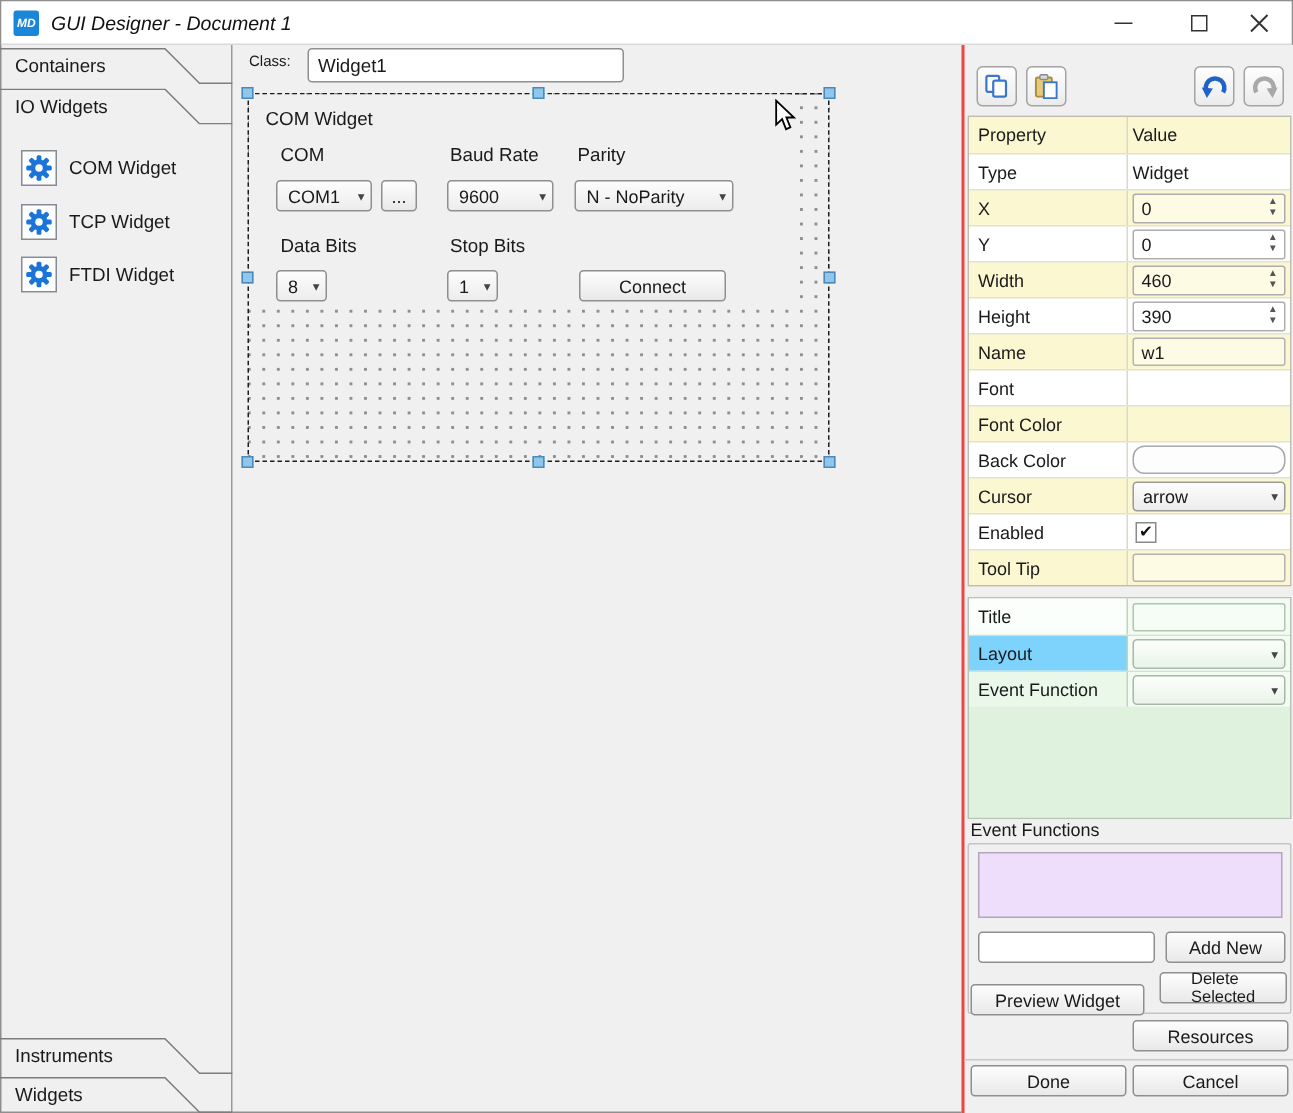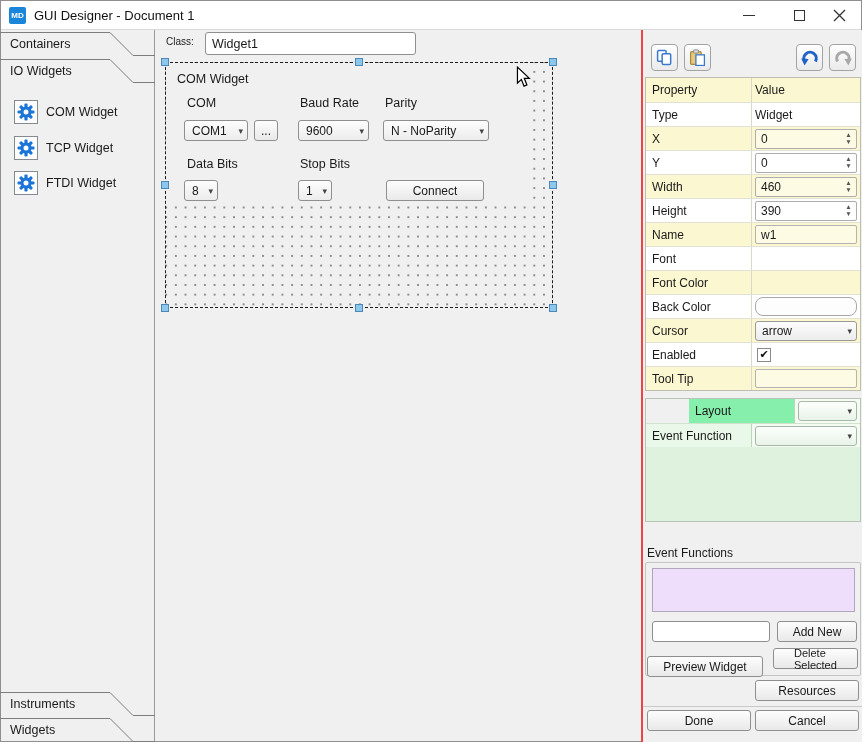--- a/index.html
+++ b/index.html
@@ -1,21 +1,21 @@
 <!DOCTYPE html>
 <html><head>
 <meta charset="utf-8">
 <style>
   * { margin:0; padding:0; box-sizing:border-box; }
   html,body { width:862px; height:742px; }
   body { font-family:"Liberation Sans", sans-serif; background:#f0f0f0; color:#1a1a1a; }
   .window { position:relative; width:862px; height:742px; background:#f0f0f0; box-shadow: inset 0 0 0 1px #8f8f8f; overflow:hidden; }
 
   
-  .titlebar { position:absolute; left:1px; top:1px; width:860px; height:29px; background:#ffffff; border-bottom:1px solid #d9d9d9; }
+  .titlebar { position:absolute; left:1px; top:1px; width:860px; height:29px; background:#ffffff; border-bottom:1px solid #d9d9d9;font-style:italic; }
   .app-icon { position:absolute; left:8px; top:6px; width:17px; height:17px; background:#1a86d9; border-radius:2px; color:#fff; font-size:8px; font-weight:bold; display:flex; align-items:center; justify-content:center; }
   .title-text { position:absolute; left:33px; top:0; height:29px; line-height:29px; font-size:13px; color:#111; }
   .win-btn { position:absolute; top:0; width:40px; height:29px; display:flex; align-items:center; justify-content:center; }
   .win-btn.min { left:728px; } .win-btn.max { left:778px; } .win-btn.close { left:818px; }
   .glyph-min { width:12px; height:1.4px; background:#333; }
   .glyph-max { width:11px; height:11px; border:1.4px solid #333; }
 
   
   .v-sep { position:absolute; left:154px; top:30px; width:1px; height:712px; background:#9a9a9a; }
   .tab { position:absolute; left:0; width:155px; height:24px; }
@@ -62,21 +62,21 @@
   .spin-btns { margin-left:auto; display:flex; flex-direction:column; align-items:center; width:15px; line-height:1; gap:1px; }
   .spin-btns span { font-size:6.5px; color:#555; }
   .cell-input { flex:1; height:19px; border:1px solid #b3b3b3; border-radius:2px; display:flex; align-items:center; padding-left:5px; }
   .backcolor-swatch { flex:1; height:19px; border:1px solid #a8a8a8; border-radius:8px; background:#fdfdfd; }
   .cell-dd { flex:1; height:20px; background:linear-gradient(#fdfdfd,#ececec); border:1px solid #9a9a9a; border-radius:3px; font-size:12px; display:flex; align-items:center; padding:0 4px 0 6px; }
   .checkbox { width:14px; height:14px; border:1px solid #8a8a8a; background:#fff; margin-left:2px; display:flex; align-items:center; justify-content:center; font-size:11px; color:#111; }
 
   .gtable { position:absolute; left:2px; top:368px; width:216px; border:1px solid #b9c4b9; }
   .grow { display:flex; height:24px; border-top:1px solid #cfe3cf; font-size:12px; }
   .grow:first-child { border-top:none; }
-  .g-title { background:#fbfffb; } .g-layout { background:#86efac;margin-left:43px; } .g-event { background:#eaf8ea; }
+  .g-title { background:#fbfffb; } .g-layout { background:#7dd3fc; } .g-event { background:#eaf8ea; }
   .gcell-label { width:106px; padding-left:6px; border-right:1px solid #bcd6bc; display:flex; align-items:center; }
   .gcell-value { flex:1; display:flex; align-items:center; padding:0 3px; background:#f3fbf3; }
   .gcell-input { flex:1; height:19px; border:1px solid #b0c6b0; border-radius:2px; background:#f6fdf6; }
   .gcell-dd { flex:1; height:20px; background:linear-gradient(#fcfffc,#e9f3e9); border:1px solid #a8b8a8; border-radius:3px; display:flex; align-items:center; padding:0 4px; }
   .g-area { height:74px; background:#def2de; }
 
   .ef-heading { position:absolute; left:4px; top:516px; font-size:12px; }
   .ef-group { position:absolute; left:2px; top:532px; width:216px; height:114px; border:1px solid #c4c4c4; border-radius:2px; }
   .ef-list { position:absolute; left:6px; top:5px; width:203px; height:44px; background:#efdefb; border:1px solid #b2a6bc; }
   .ef-input { position:absolute; left:6px; top:58px; width:118px; height:21px; background:#fff; border:1px solid #8f8f8f; border-radius:3px; }
@@ -406,20 +406,28 @@
         <div class="pcell-value">
           <div class="cell-input">
               <span></span>
             </div>
         </div>
       </div>
     </div>
 
     <div class="gtable">
       <div class="grow">
+        <div class="gcell-label g-title">
+            <span>Title</span>
+          </div>
+        <div class="gcell-value">
+          <div class="gcell-input"><span></span></div>
+        </div>
+      </div>
+      <div class="grow">
         <div class="gcell-label g-layout">
             <span>Layout</span>
           </div>
         <div class="gcell-value">
           <div class="gcell-dd">
             <span></span>
             <span class="dd-arrow">▾</span>
           </div>
         </div>
       </div>

